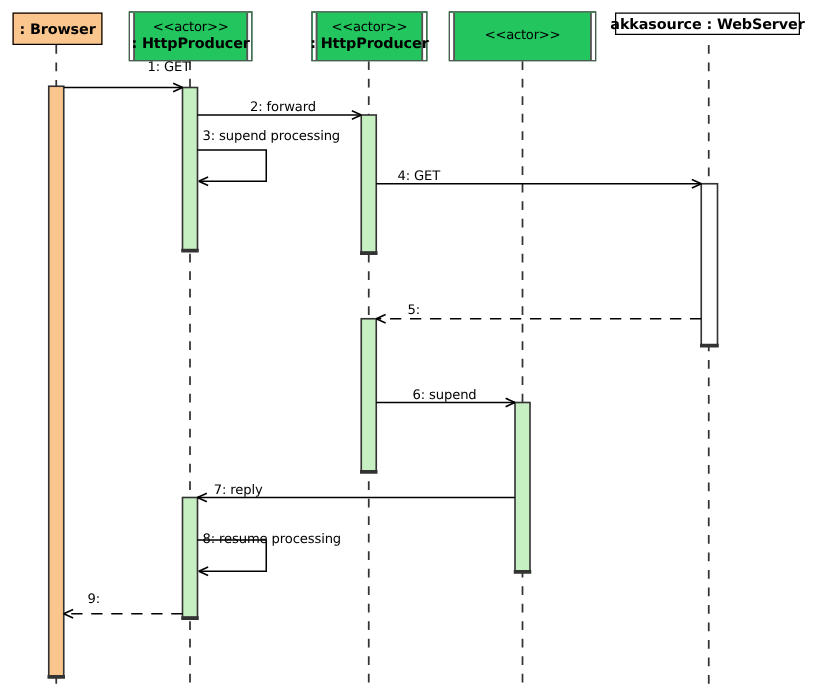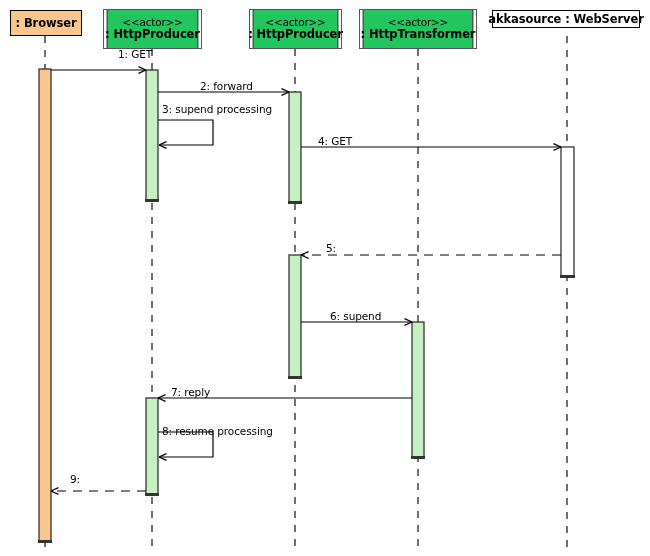--- a/index.html
+++ b/index.html
@@ -173,21 +173,20 @@
       <div class="hdr-box actor" style="left: 103px; top: 9px; width: 99px; height: 40px;">
         <div class="stereo">&lt;&lt;actor&gt;&gt;</div>
         <div class="objname">: HttpProducer</div>
       </div>
       <div class="hdr-box actor" style="left: 249px; top: 9px; width: 93px; height: 40px;">
         <div class="stereo">&lt;&lt;actor&gt;&gt;</div>
         <div class="objname">: HttpProducer</div>
       </div>
       <div class="hdr-box actor" style="left: 359px; top: 9px; width: 118px; height: 40px;">
         <div class="stereo">&lt;&lt;actor&gt;&gt;</div>
-        <div class="objname">: HttpTransformer</div>
       </div>
       <div class="hdr-box plain" style="left: 492px; top: 10px; width: 148px; height: 18px;">
         <div class="objname">akkasource : WebServer</div>
       </div>
     </div>
 
   <div id="labels-layer">
       <div class="msg-label" style="left: 70px; top: 48px; margin-left: 48px;">1: GET</div>
       <div class="msg-label" style="left: 200px; top: 80px;">2: forward</div>
       <div class="msg-label" style="left: 162px; top: 103px;">3: supend processing</div>

